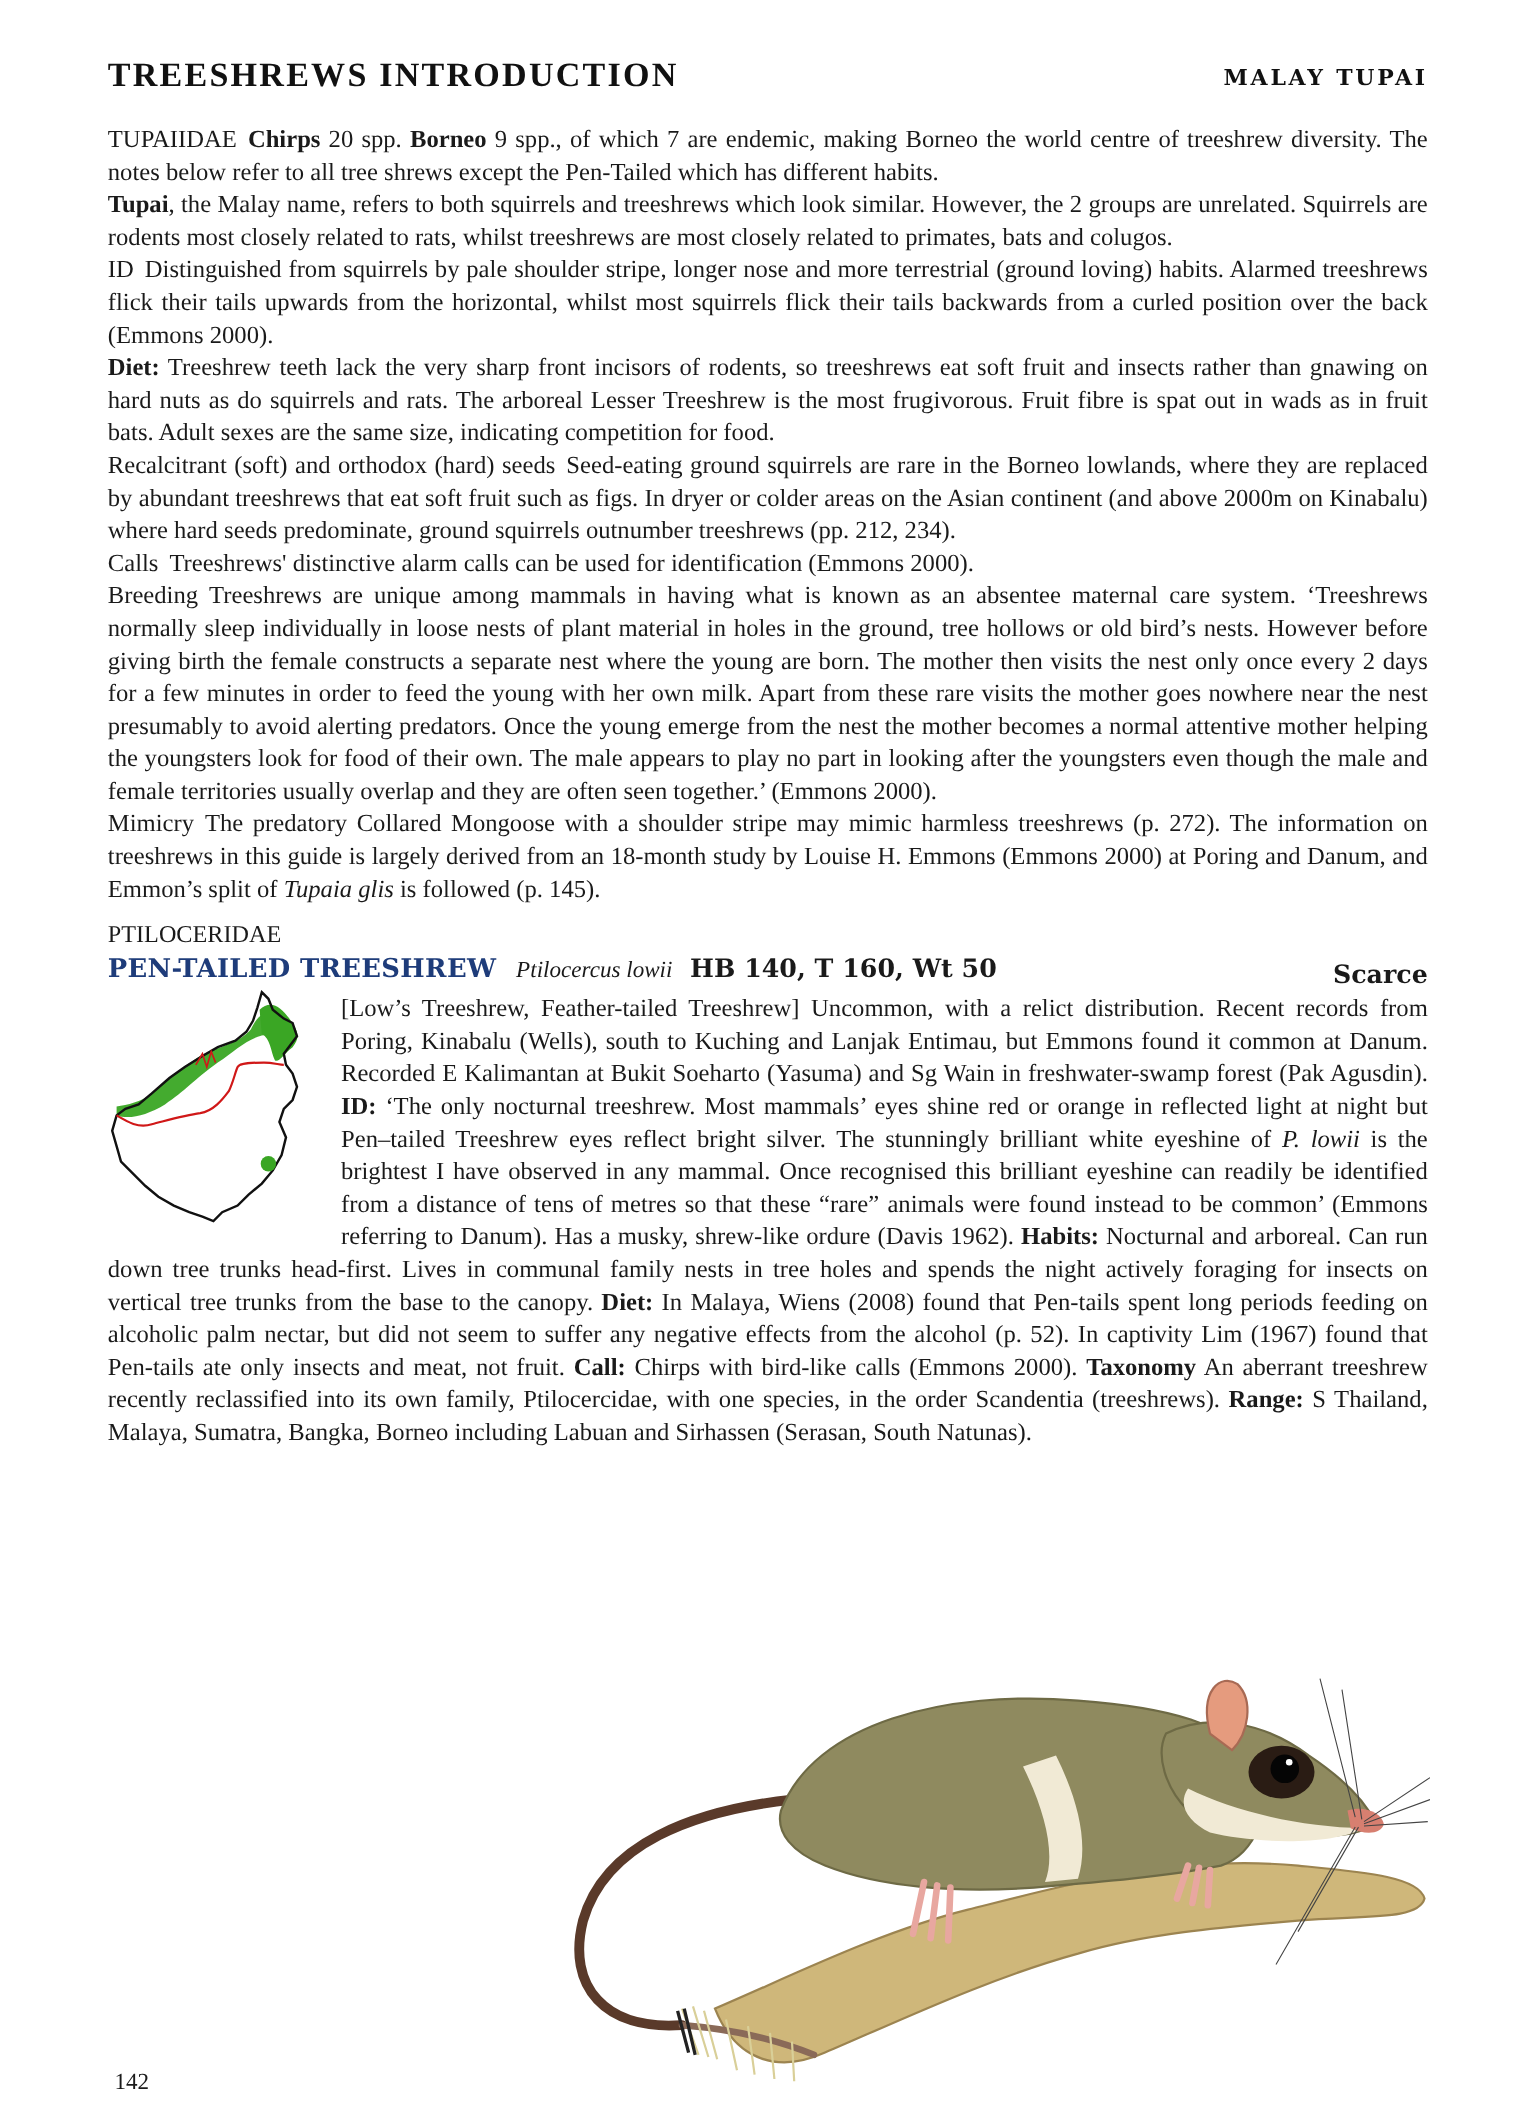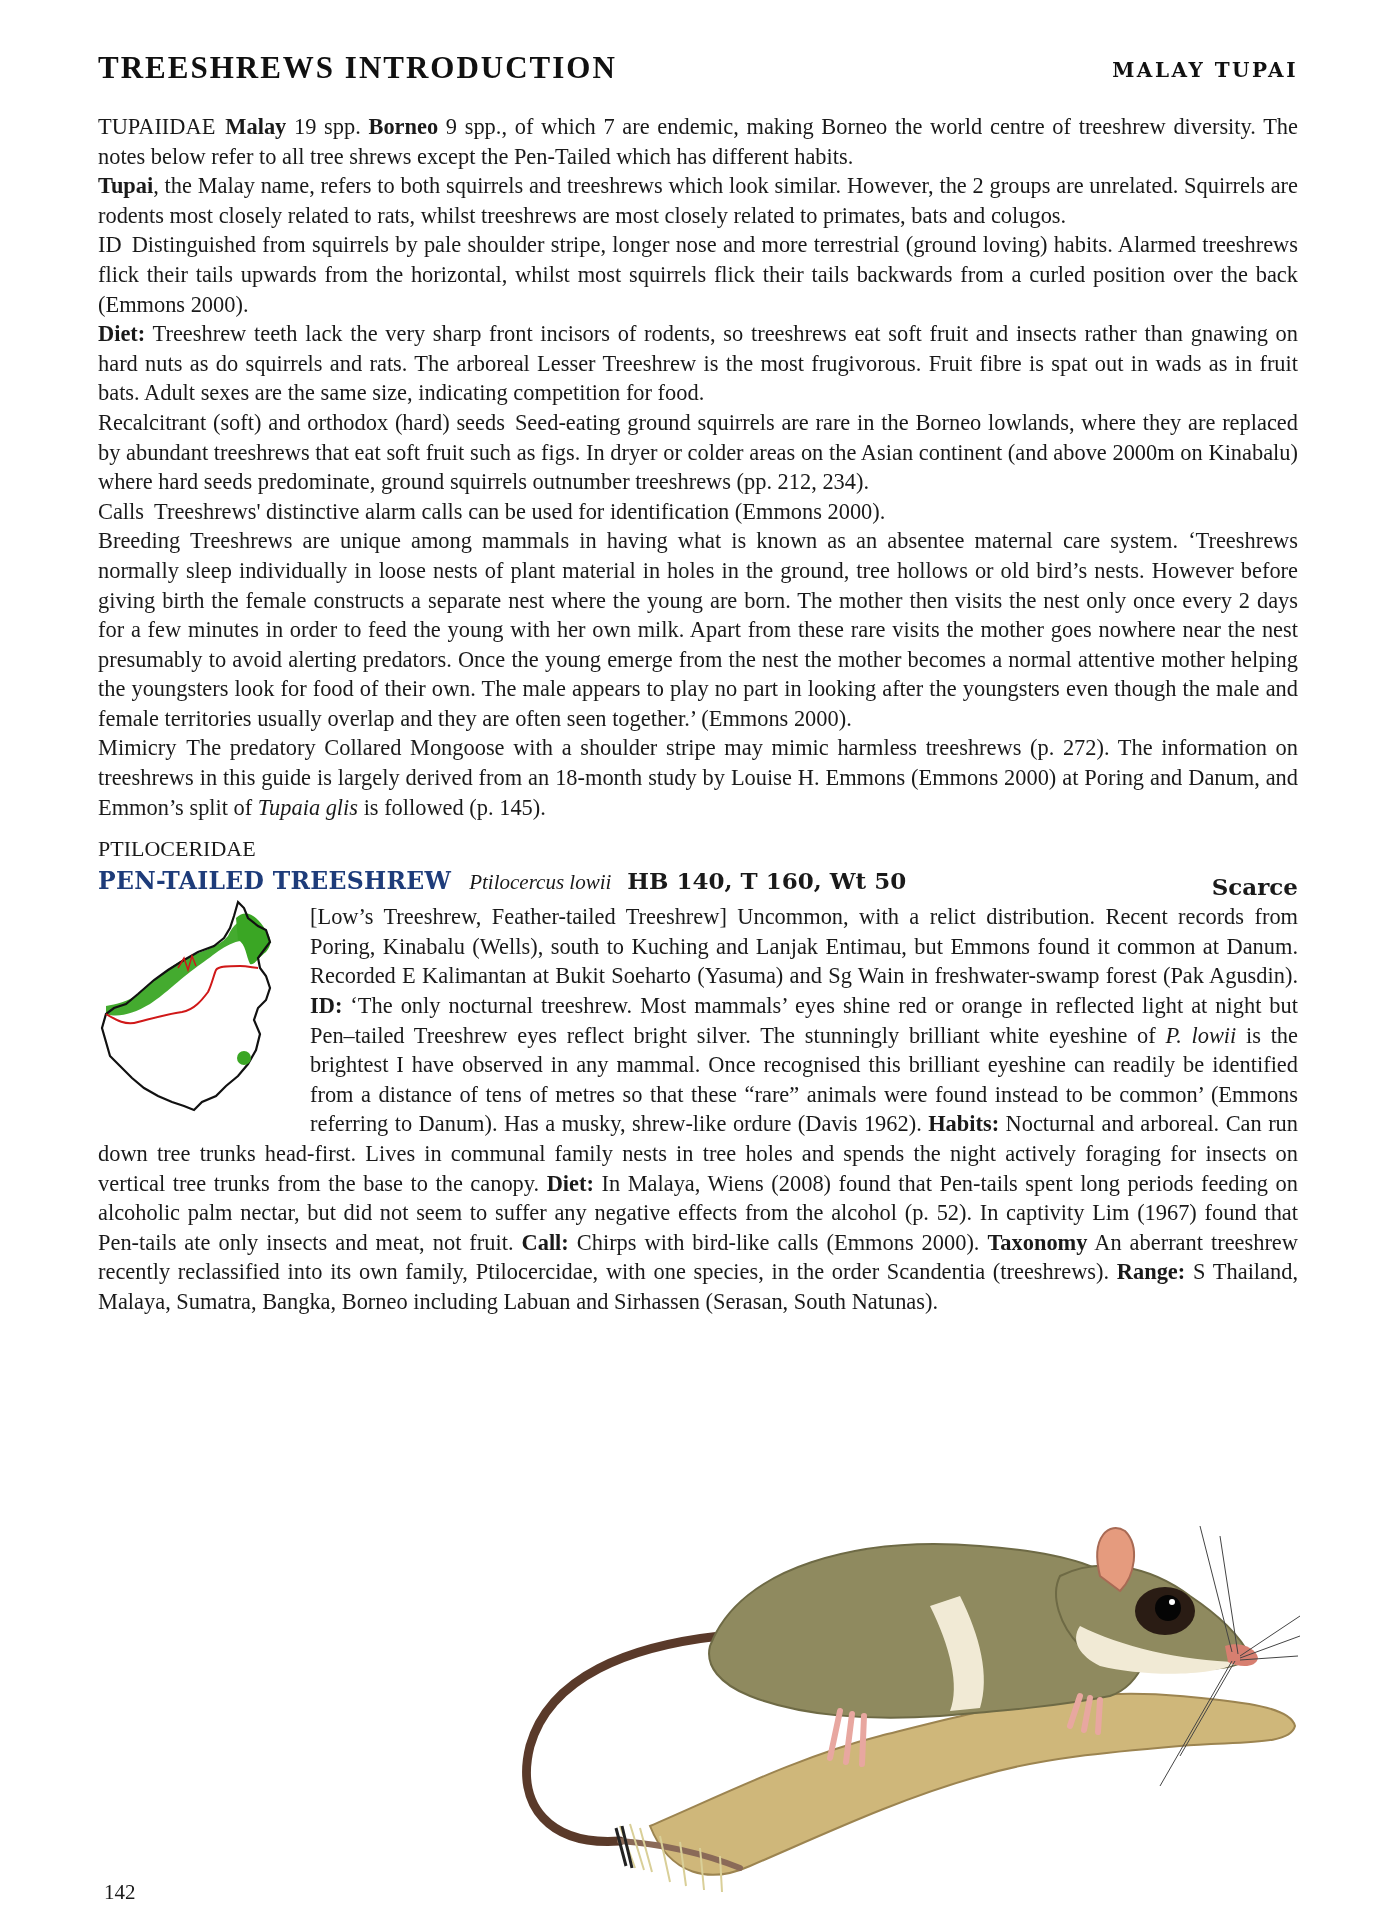--- a/index.html
+++ b/index.html
@@ -60,21 +60,21 @@
 </head>
 <body>
 
 <div class="page-header">
   <div class="page-title">TREESHREWS INTRODUCTION</div>
   <div class="running-head">MALAY TUPAI</div>
 </div>
 
 <div class="body-text">
   <p class="para">
-    <span class="lead">TUPAIIDAE</span><b>Malay</b><span> 19 spp. </span><b>Borneo</b><span> 9 spp., of which 7 are endemic, making Borneo the world centre of treeshrew diversity. The notes below refer to all tree shrews except the Pen-Tailed which has different habits.</span>
+    <span class="lead">TUPAIIDAE</span><b>Chirps</b><span> 20 spp. </span><b>Borneo</b><span> 9 spp., of which 7 are endemic, making Borneo the world centre of treeshrew diversity. The notes below refer to all tree shrews except the Pen-Tailed which has different habits.</span>
   </p>
   <p class="para">
     <b>Tupai</b><span>, the Malay name, refers to both squirrels and treeshrews which look similar. However, the 2 groups are unrelated. Squirrels are rodents most closely related to rats, whilst treeshrews are most closely related to primates, bats and colugos.</span>
   </p>
   <p class="para">
     <span class="lead">ID</span><span>Distinguished from squirrels by pale shoulder stripe, longer nose and more terrestrial (ground loving) habits. Alarmed treeshrews flick their tails upwards from the horizontal, whilst most squirrels flick their tails backwards from a curled position over the back (Emmons 2000).</span>
   </p>
   <p class="para">
     <b>Diet:</b><span> Treeshrew teeth lack the very sharp front incisors of rodents, so treeshrews eat soft fruit and insects rather than gnawing on hard nuts as do squirrels and rats. The arboreal Lesser Treeshrew is the most frugivorous. Fruit fibre is spat out in wads as in fruit bats. Adult sexes are the same size, indicating competition for food.</span>
   </p>

